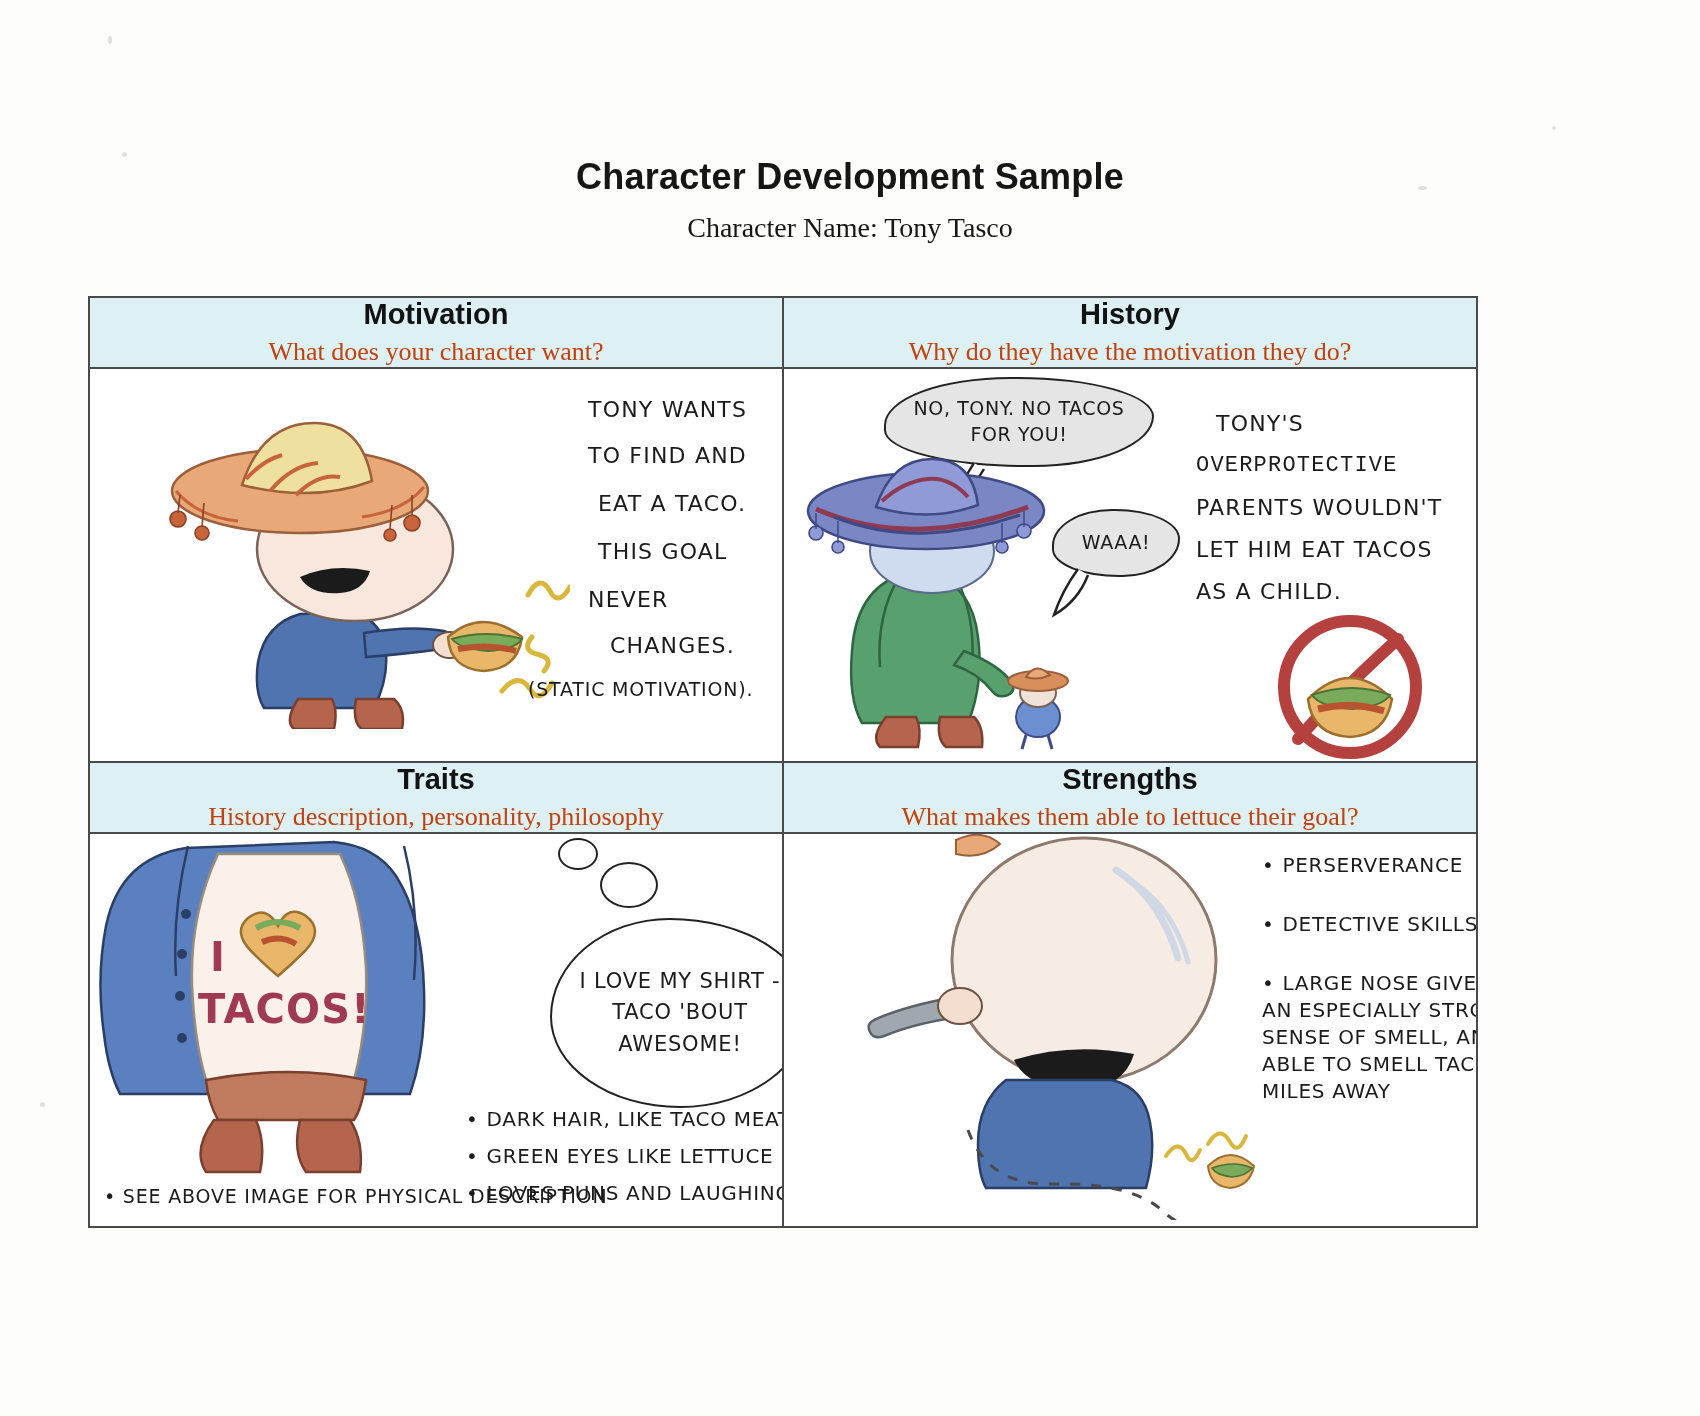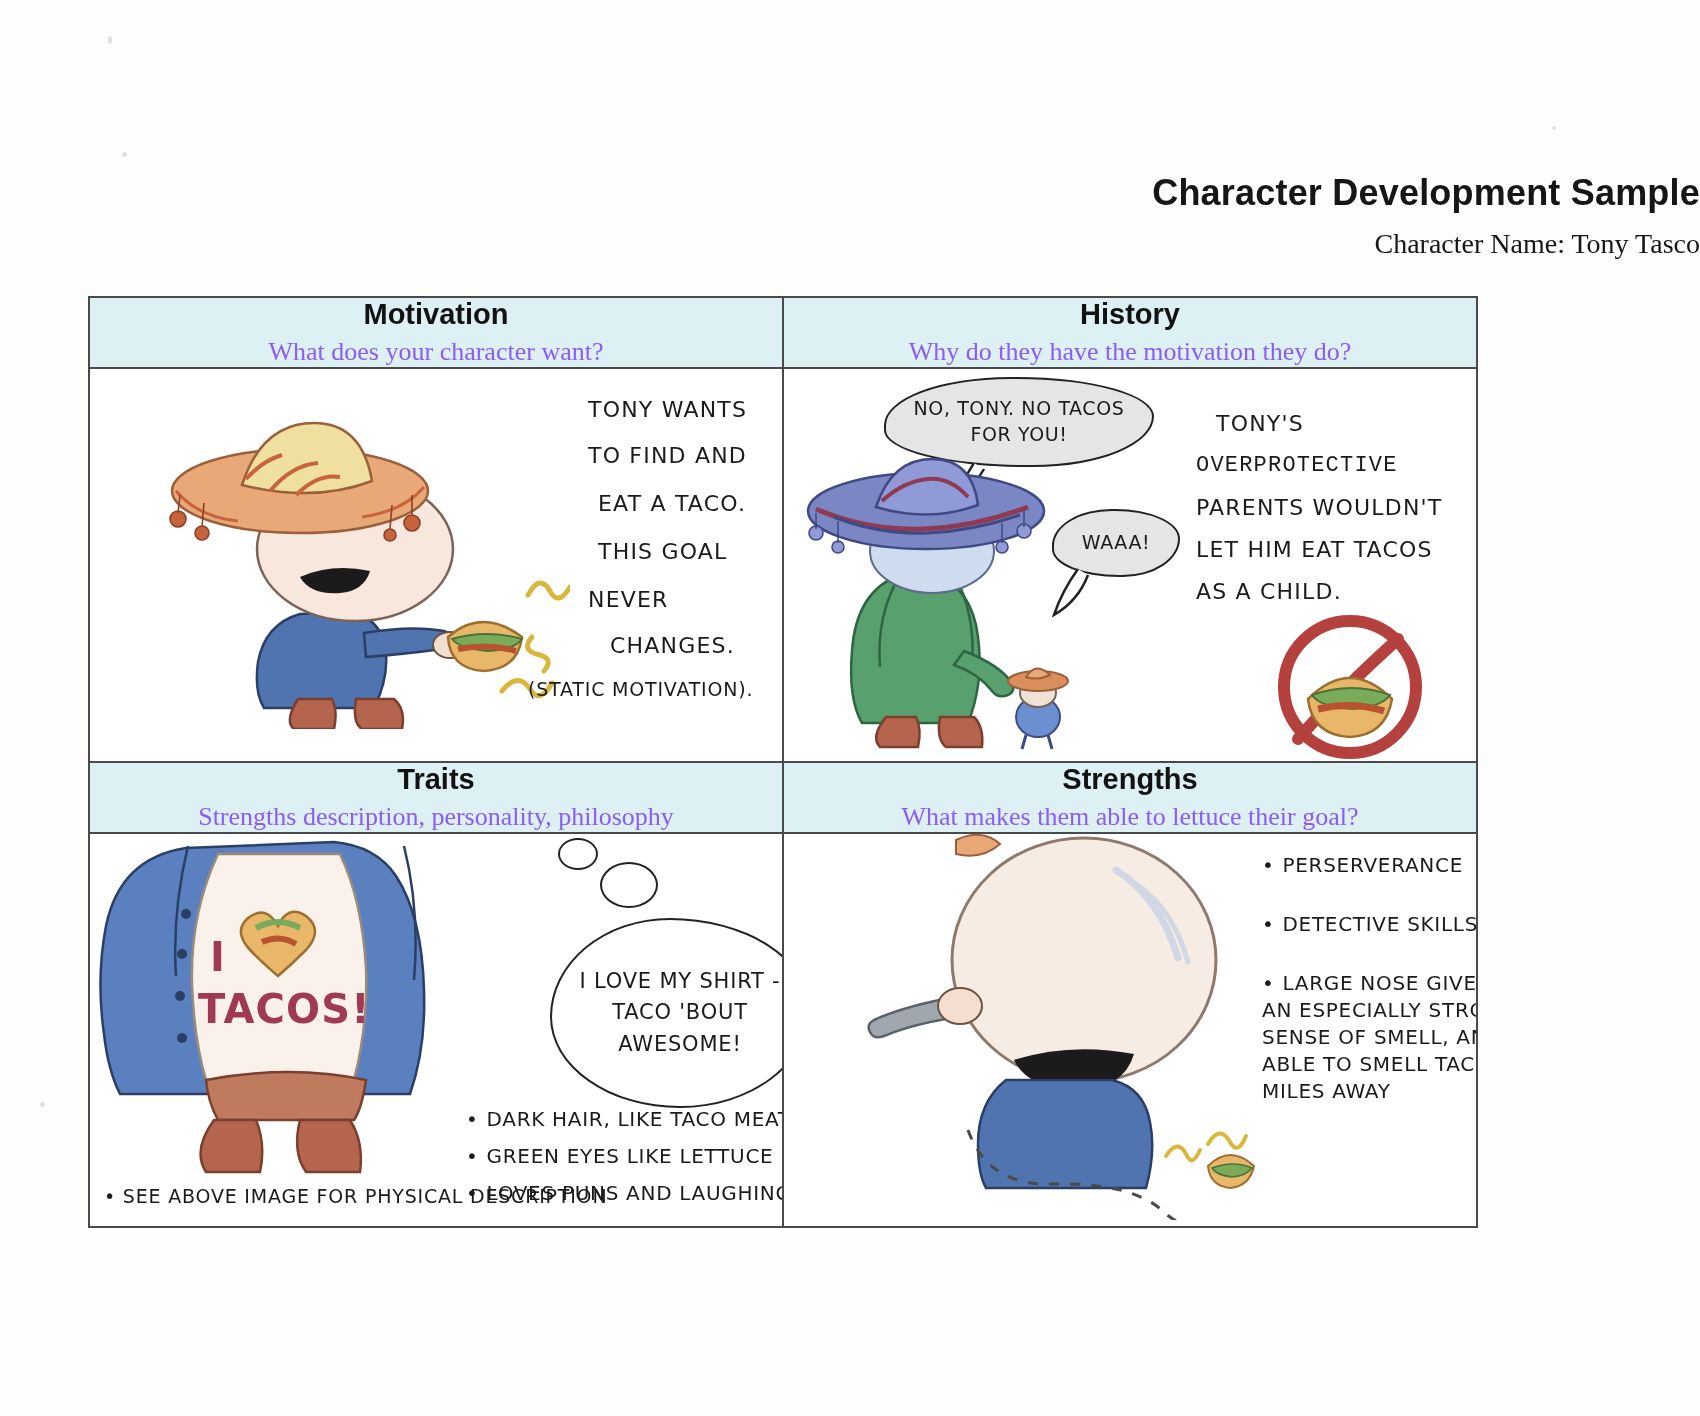--- a/index.html
+++ b/index.html
@@ -23,24 +23,24 @@
   
   .speck {
     position: absolute;
     background: #c9c9c9;
     border-radius: 50%;
     opacity: .55;
   }
 
   .title-block {
     position: absolute;
-    top: 172px;
+    top: 156px;
     left: 0;
     width: 1700px;
-    text-align: right;
+    text-align: center;
   }
   .doc-title {
     font-family: "Liberation Sans", sans-serif;
     font-weight: bold;
     font-size: 36px;
     letter-spacing: .2px;
     color: #161616;
     margin: 0;
   }
   .doc-subtitle {
@@ -75,21 +75,21 @@
     font-family: "Liberation Sans", sans-serif;
     font-weight: bold;
     font-size: 29px;
     margin: 0 0 6px 0;
     color: #121212;
   }
   .hdr p {
     font-family: "Liberation Serif", serif;
     font-size: 26px;
     margin: 0;
-    color: #8b5cf6;
+    color: #c2410c;
   }
   .cell-body {
     position: relative;
     height: 392px;
     background: #fff;
     overflow: hidden;
   }
 
   
   .hand {
@@ -306,21 +306,21 @@
               <path d="M68 98 q34 -8 66 2" stroke="#b9532f" stroke-width="7" fill="none"></path>
             </svg>
           </div>
         </div>
       </td>
     </tr>
 
     <tr>
       <td class="hdr">
         <h3>Traits</h3>
-        <p>Strengths description, personality, philosophy</p>
+        <p>History description, personality, philosophy</p>
       </td>
       <td class="hdr">
         <h3>Strengths</h3>
         <p>What makes them able to lettuce their goal?</p>
       </td>
     </tr>
 
     <tr>
 
       <td>

